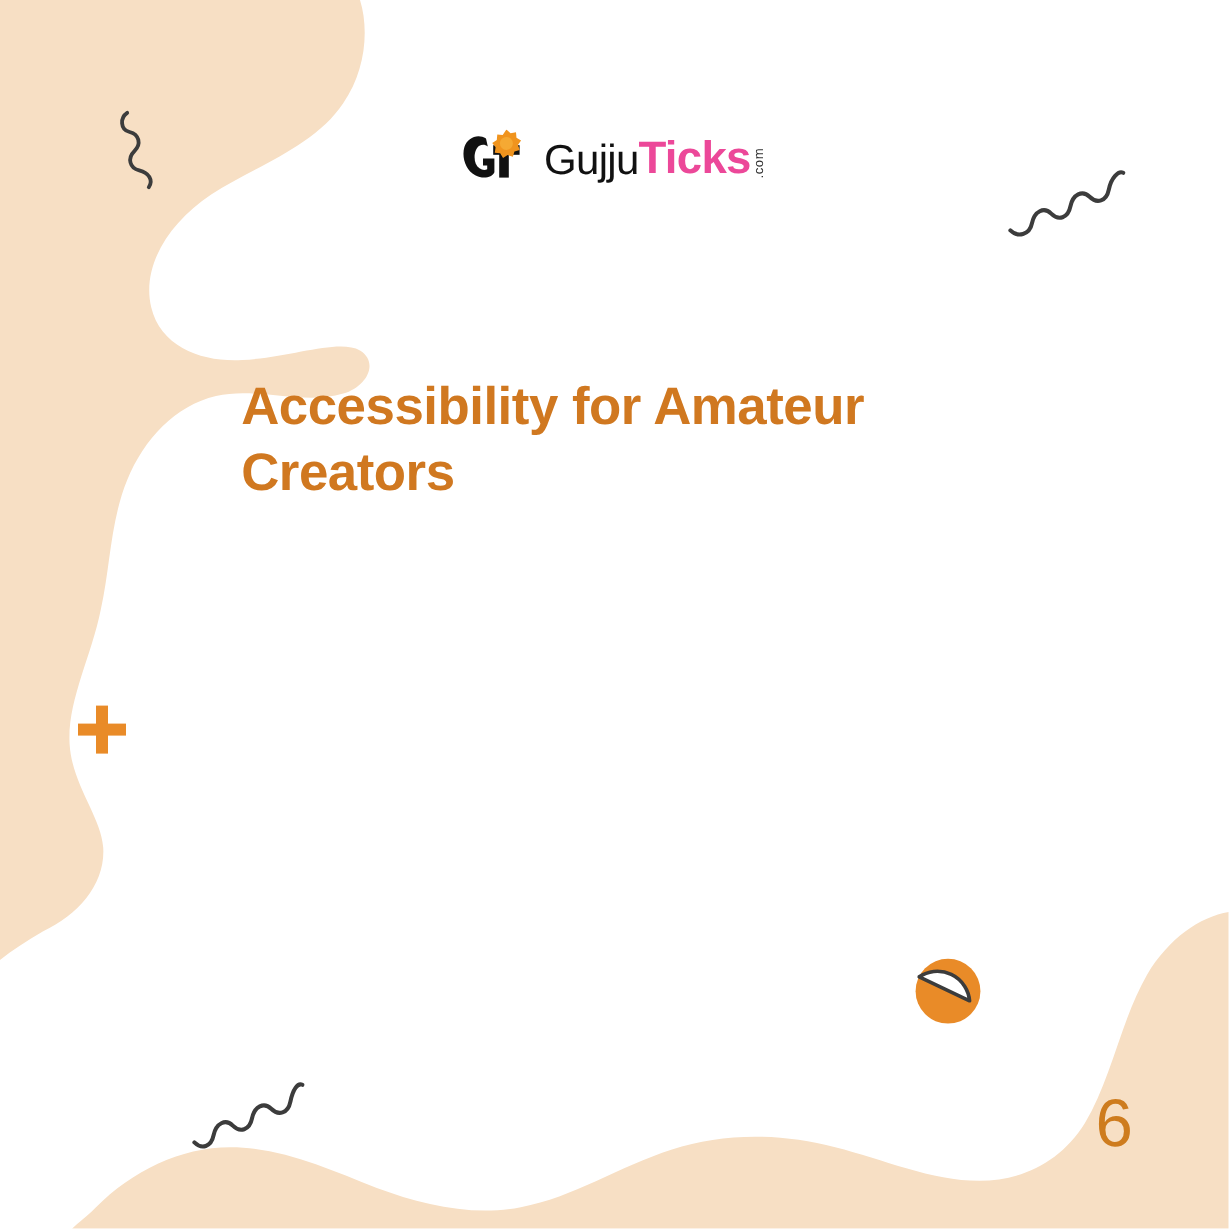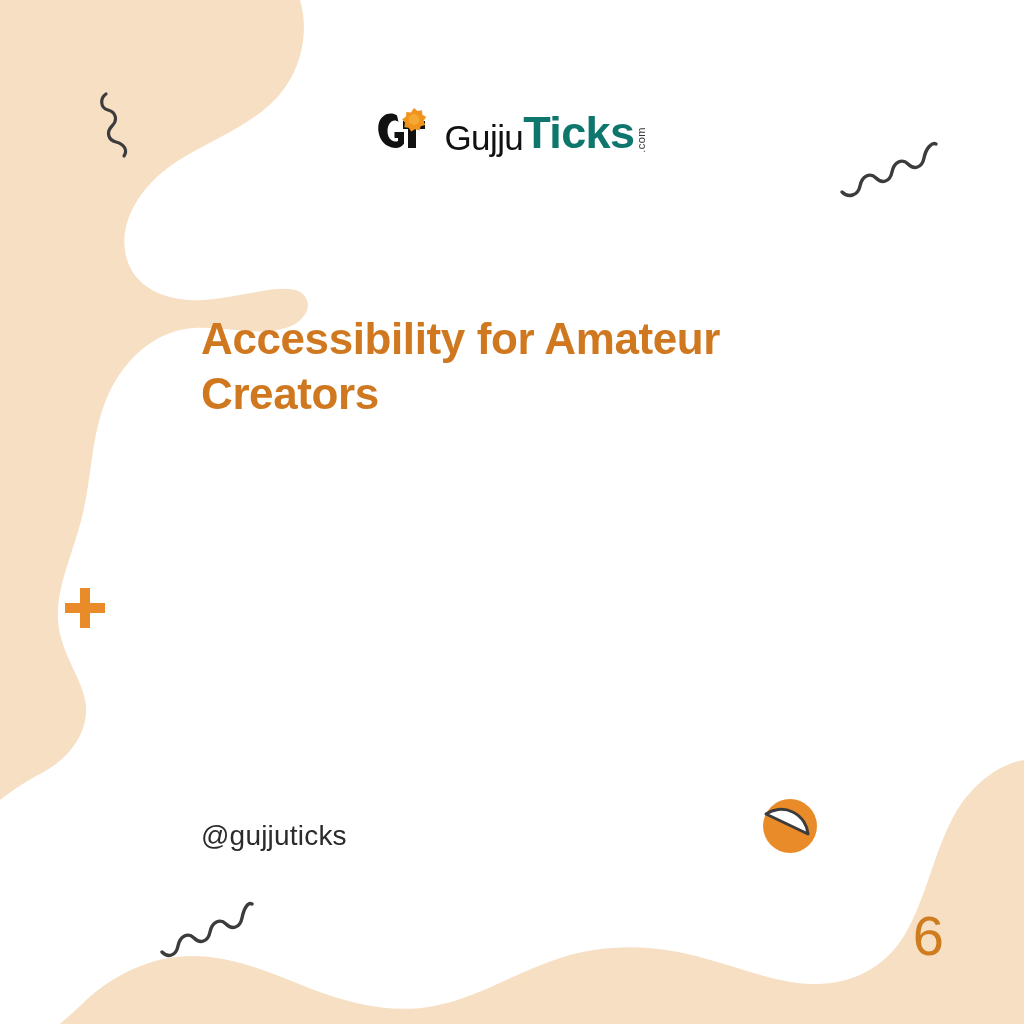--- a/index.html
+++ b/index.html
@@ -76,23 +76,23 @@
     align-items: flex-end;
     line-height: 1;
   }
   .logo-word-a {
     font-size: 35px;
     font-weight: 400;
     color: #111111;
     letter-spacing: -0.6px;
   }
   .logo-word-b {
-    font-size: 45px;
+    font-size: 38px;
     font-weight: 700;
-    color: #0f766e;
+    color: #ec4899;
     letter-spacing: -0.6px;
   }
   .logo-tld {
     font-size: 11px;
     font-weight: 400;
     color: #333333;
     letter-spacing: 0.5px;
     writing-mode: vertical-rl;
     transform: rotate(180deg);
     margin-left: 2px;
@@ -220,17 +220,16 @@
     <div class="logo-wordmark">
       <span class="logo-word-a">Gujju</span>
       <span class="logo-word-b">Ticks</span>
       <span class="logo-tld">.com</span>
     </div>
   </div>
 
   <h1 class="headline">Accessibility for Amateur Creators</h1>
 
 
-  <p class="handle">@gujjuticks</p>
 
   <p class="page-number">6</p>
 
 </div>
 
 </body></html>

